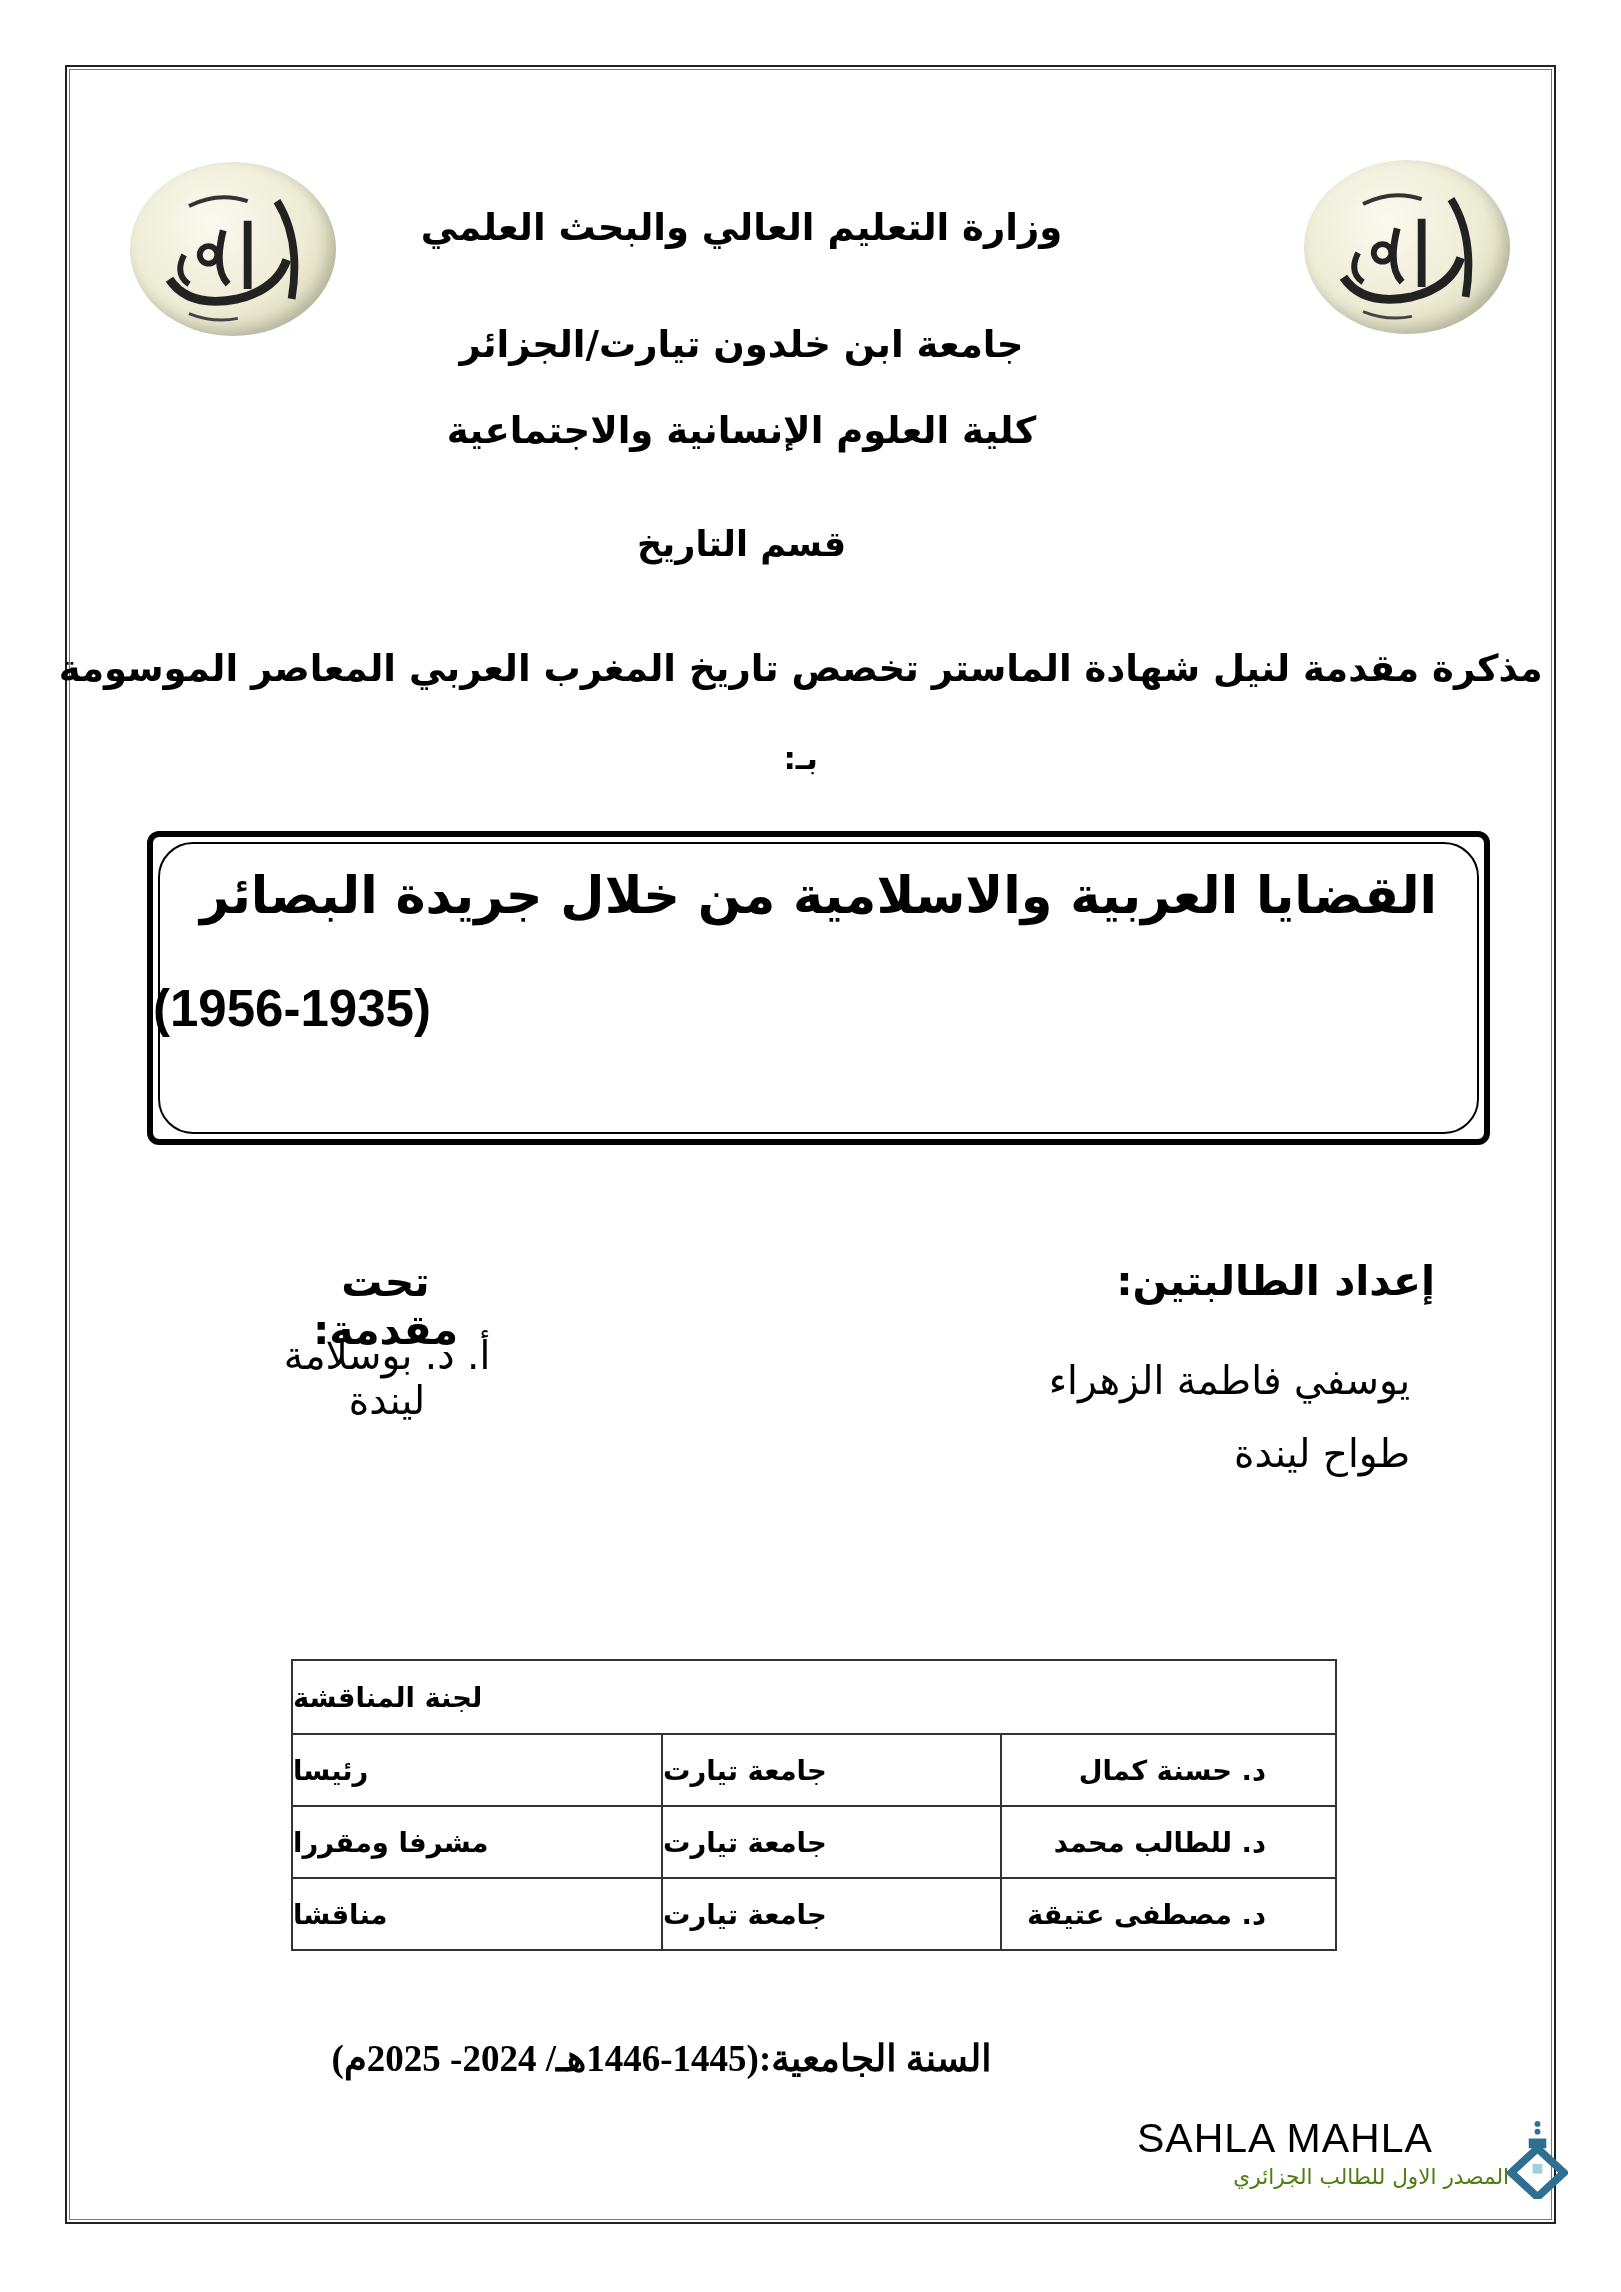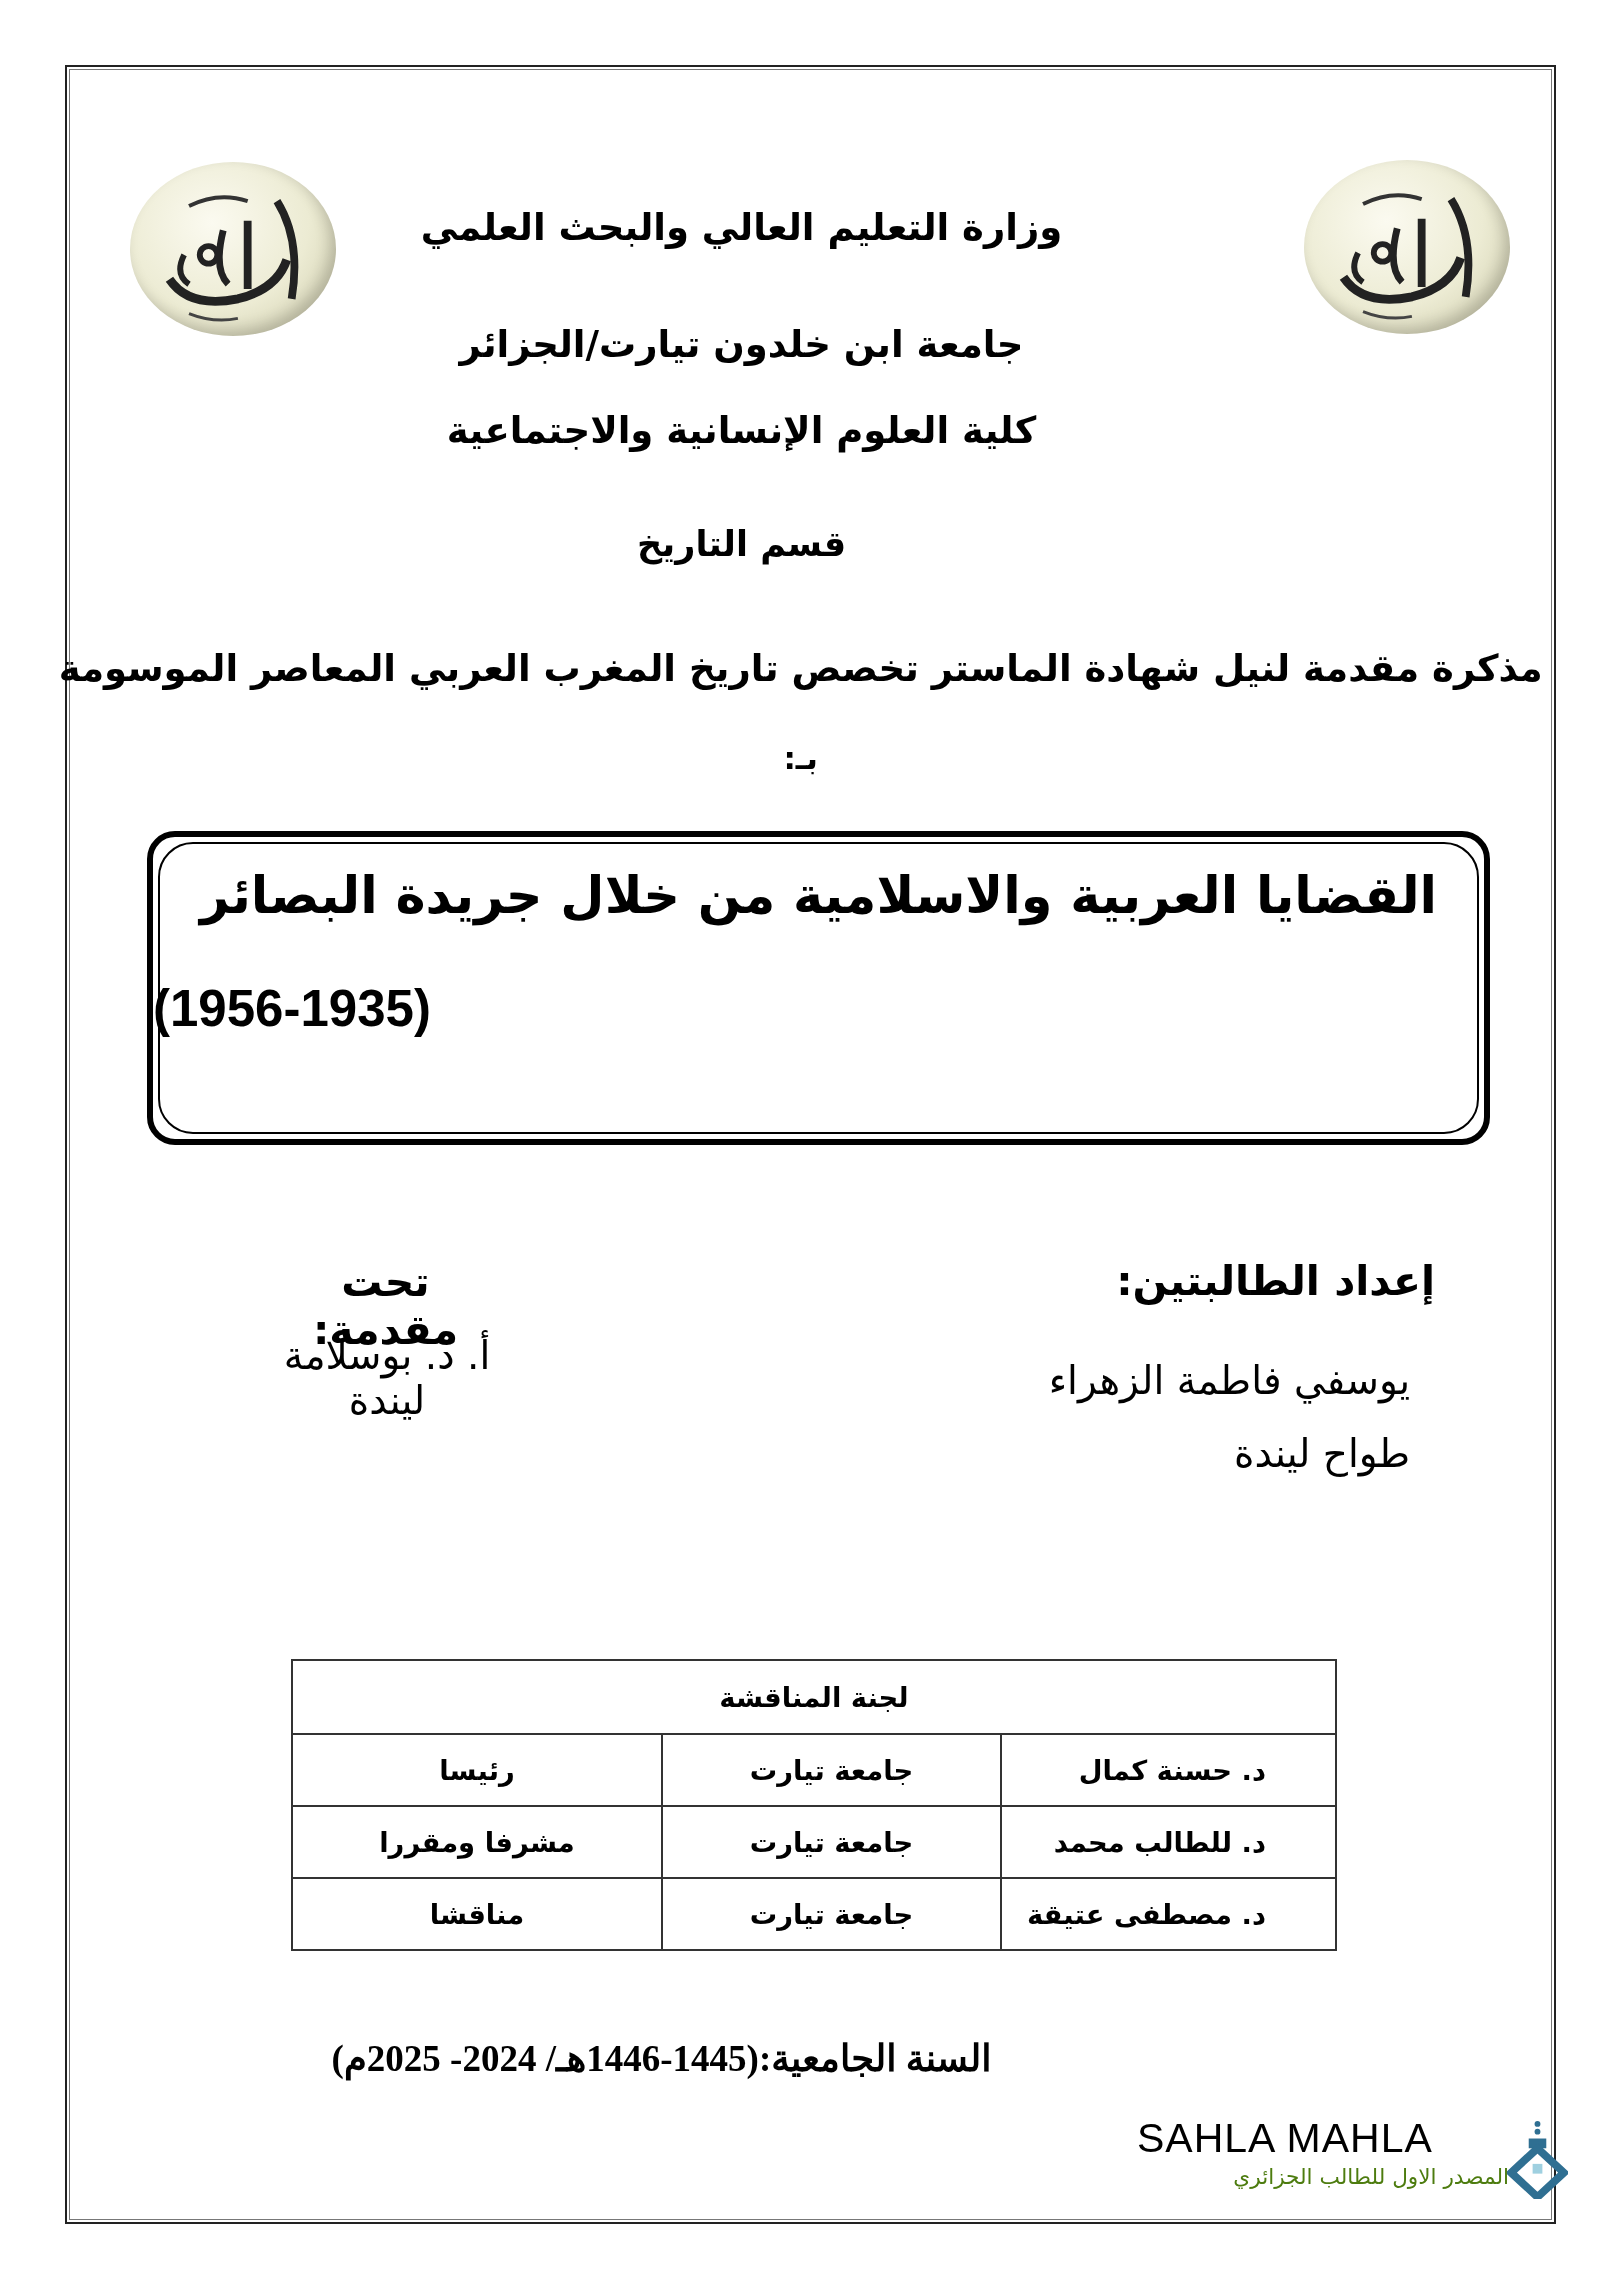--- a/index.html
+++ b/index.html
@@ -15,34 +15,34 @@
   .logo-right { left:1304px; top:160px; }
   .logo svg { position:absolute; inset:0; }
   .line { position:absolute; left:0; width:1621px; text-align:center; direction:rtl; font-weight:bold; }
   .l1 { top:206px; font-size:37px; left:-69px; }
   .l2 { top:323px; font-size:37px; left:-69px; }
   .l3 { top:409px; font-size:37px; left:-69px; }
   .l4 { top:524px; font-size:35px; left:-69px; }
   .l5 { top:647px; font-size:37px; left:-9.8px; letter-spacing:-1px; }
   .l6 { top:740px; font-size:31px; left:-9.8px; }
   .title-box { position:absolute; left:147px; top:831px; width:1343px; height:314px;
-               border:6.9px solid #000; border-radius:28px; box-sizing:border-box; }
+               border:6.9px solid #000; border-radius:12px; box-sizing:border-box; }
   .title-box::before { content:""; position:absolute; inset:4.9px; border:2px solid #000; border-radius:35px; }
   .title-main { position:absolute; left:0; right:0; top:29px; text-align:center; direction:rtl;
                 font-size:51px; font-weight:bold; }
   .title-years { position:absolute; left:0; right:0; top:142px; text-align:left;
                  font-size:51px; font-weight:bold; font-family:"Liberation Sans", sans-serif; }
   .students-label { position:absolute; right:186px; top:1257px; direction:rtl; font-size:41px; font-weight:bold; }
   .student { position:absolute; right:211px; direction:rtl; font-size:39px; }
   .student-1 { top:1358px; }
   .student-2 { top:1431px; }
   .sup-label { position:absolute; left:263px; width:245px; text-align:center; top:1258px; direction:rtl; font-size:41px; font-weight:bold; }
   .sup-name { position:absolute; left:245px; width:284px; text-align:center; top:1333px; direction:rtl; font-size:39px; }
   table.committee { position:absolute; left:291px; top:1659px; width:1046px; border-collapse:collapse; direction:rtl; }
-  table.committee td { border:2px solid #333; height:70px; text-align:center; font-size:27.4px; font-weight:bold; padding:0; }
+  table.committee td { border:2px solid #333; height:70px; text-align:left; font-size:27.4px; font-weight:bold; padding:0; }
   table.committee td.head { height:72px; }
   table.committee td.name { width:335px; text-align:right; padding-right:69px; box-sizing:border-box; }
   table.committee td.uni { width:337px; }
   .year { position:absolute; left:0; width:1323px; text-align:center; top:2037px; direction:rtl;
           font-size:37px; font-weight:bold; font-family:"Liberation Serif", serif; padding-left:0; }
   .brand { position:absolute; left:1137px; top:2115px; width:412px; height:88px; }
   .brand-name { position:absolute; left:0; top:0; font-family:"Liberation Sans", sans-serif;
                 font-size:41px; color:#000000; letter-spacing:1px; }
   .brand-tag { position:absolute; left:0; top:49px; width:372px; text-align:right; direction:rtl;
                font-size:21.6px; color:#4d7c0f; }

